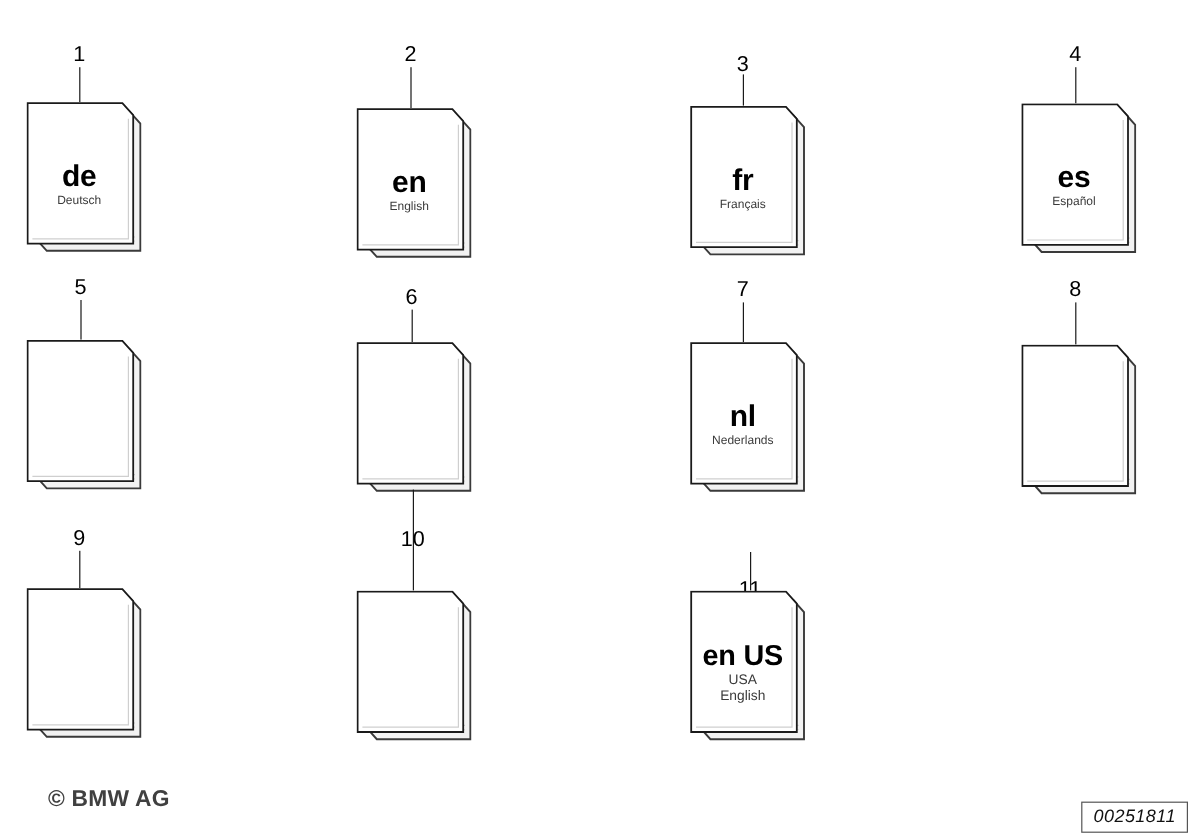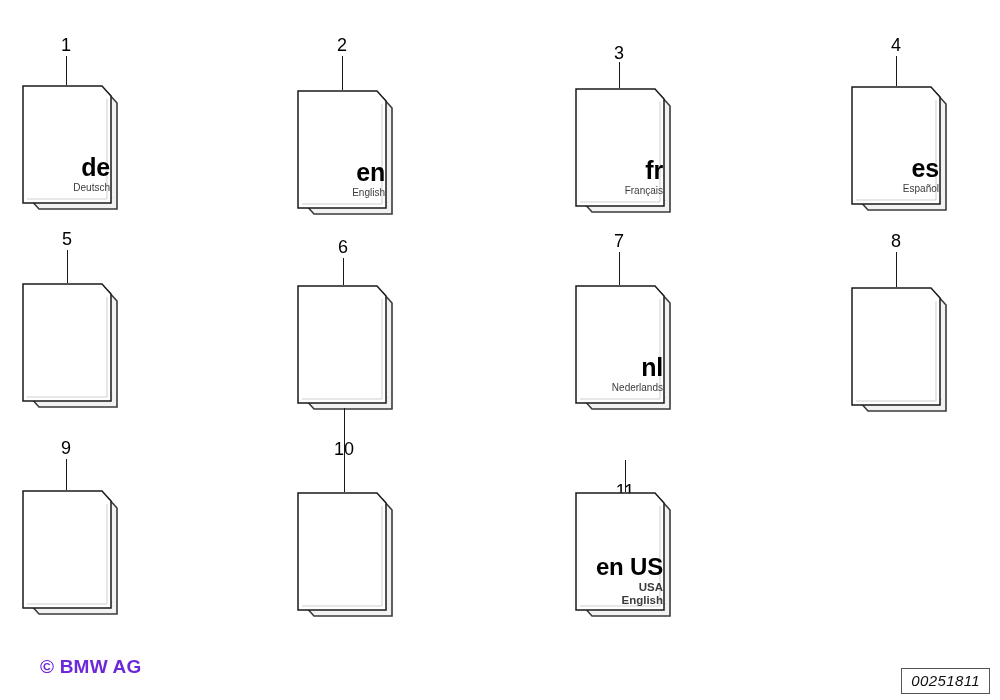--- a/index.html
+++ b/index.html
@@ -35,46 +35,44 @@
   .book svg { display: block; }
 
   .book .face {
     position: absolute;
     left: 0;
     top: 0;
     width: 88px;
     height: 138px;
     display: flex;
     flex-direction: column;
-    align-items: flex-end;
+    align-items: center;
     justify-content: center;
     text-align: center;
     pointer-events: none;
-    margin-top: 20px;
   }
   .book .code {
     font-size: 25px;
     font-weight: 700;
     color: #000000;
     line-height: 1.0;
     letter-spacing: -0.2px;
     margin-bottom: 2px;
   }
   .book .code.small {
     font-size: 24px;
   }
   .book .name {
     font-size: 10px;
     font-weight: 400;
     color: #3b3b3b;
     line-height: 1.15;
   }
   .book .name.tiny {
     font-size: 11.5px;
-    font-weight: bold;
   }
 
   
   .callout-num {
     position: absolute;
     font-size: 18px;
     color: #000000;
     line-height: 1;
     text-align: center;
     width: 40px;
@@ -86,21 +84,21 @@
     background: #1a1a1a;
   }
 
   
   #copyright {
     position: absolute;
     left: 40px;
     bottom: 22px;
     font-size: 19px;
     font-weight: 700;
-    color: #6d28d9;
+    color: #404040;
     letter-spacing: 0.2px;
     white-space: nowrap;
   }
   #partno {
     position: absolute;
     right: 10px;
     bottom: 6px;
     border: 1px solid #555555;
     padding: 3px 9px 4px 9px;
     font-size: 15px;

